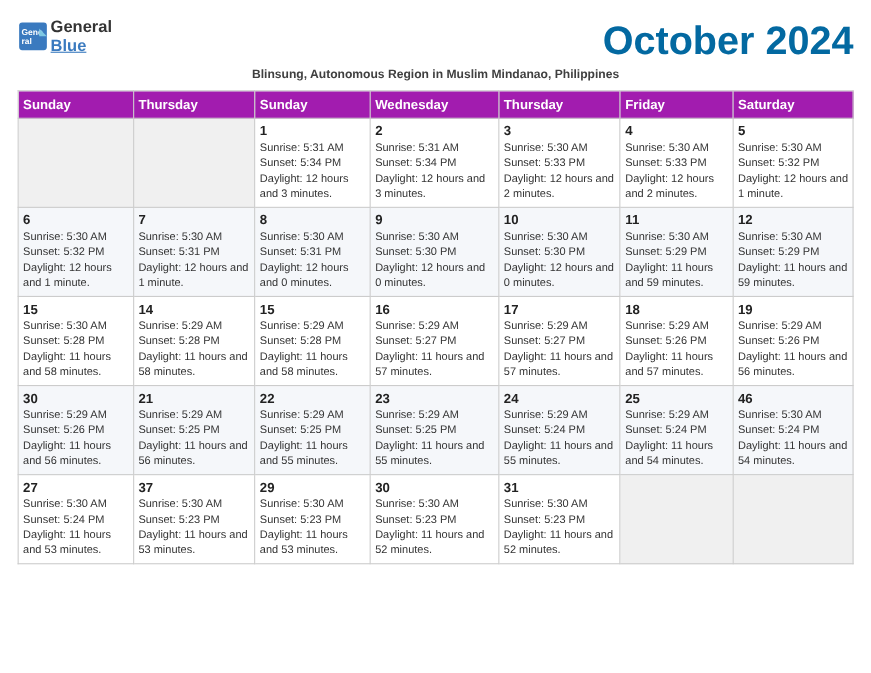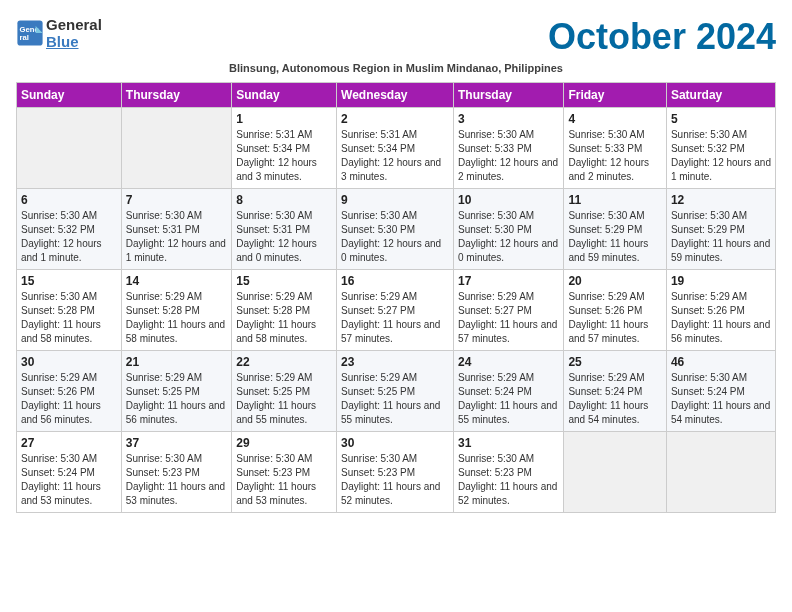--- a/index.html
+++ b/index.html
@@ -214,21 +214,21 @@
 Sunset: 5:27 PM
 Daylight: 11 hours and 57 minutes.</div>
         </td>
         <td>
           <div class="day-num">17</div>
           <div class="day-info" style="white-space: pre-line;">Sunrise: 5:29 AM
 Sunset: 5:27 PM
 Daylight: 11 hours and 57 minutes.</div>
         </td>
         <td>
-          <div class="day-num">20</div>
+          <div class="day-num">18</div>
           <div class="day-info" style="white-space: pre-line;">Sunrise: 5:29 AM
 Sunset: 5:26 PM
 Daylight: 11 hours and 57 minutes.</div>
         </td>
         <td>
           <div class="day-num">19</div>
           <div class="day-info" style="white-space: pre-line;">Sunrise: 5:29 AM
 Sunset: 5:26 PM
 Daylight: 11 hours and 56 minutes.</div>
         </td>

